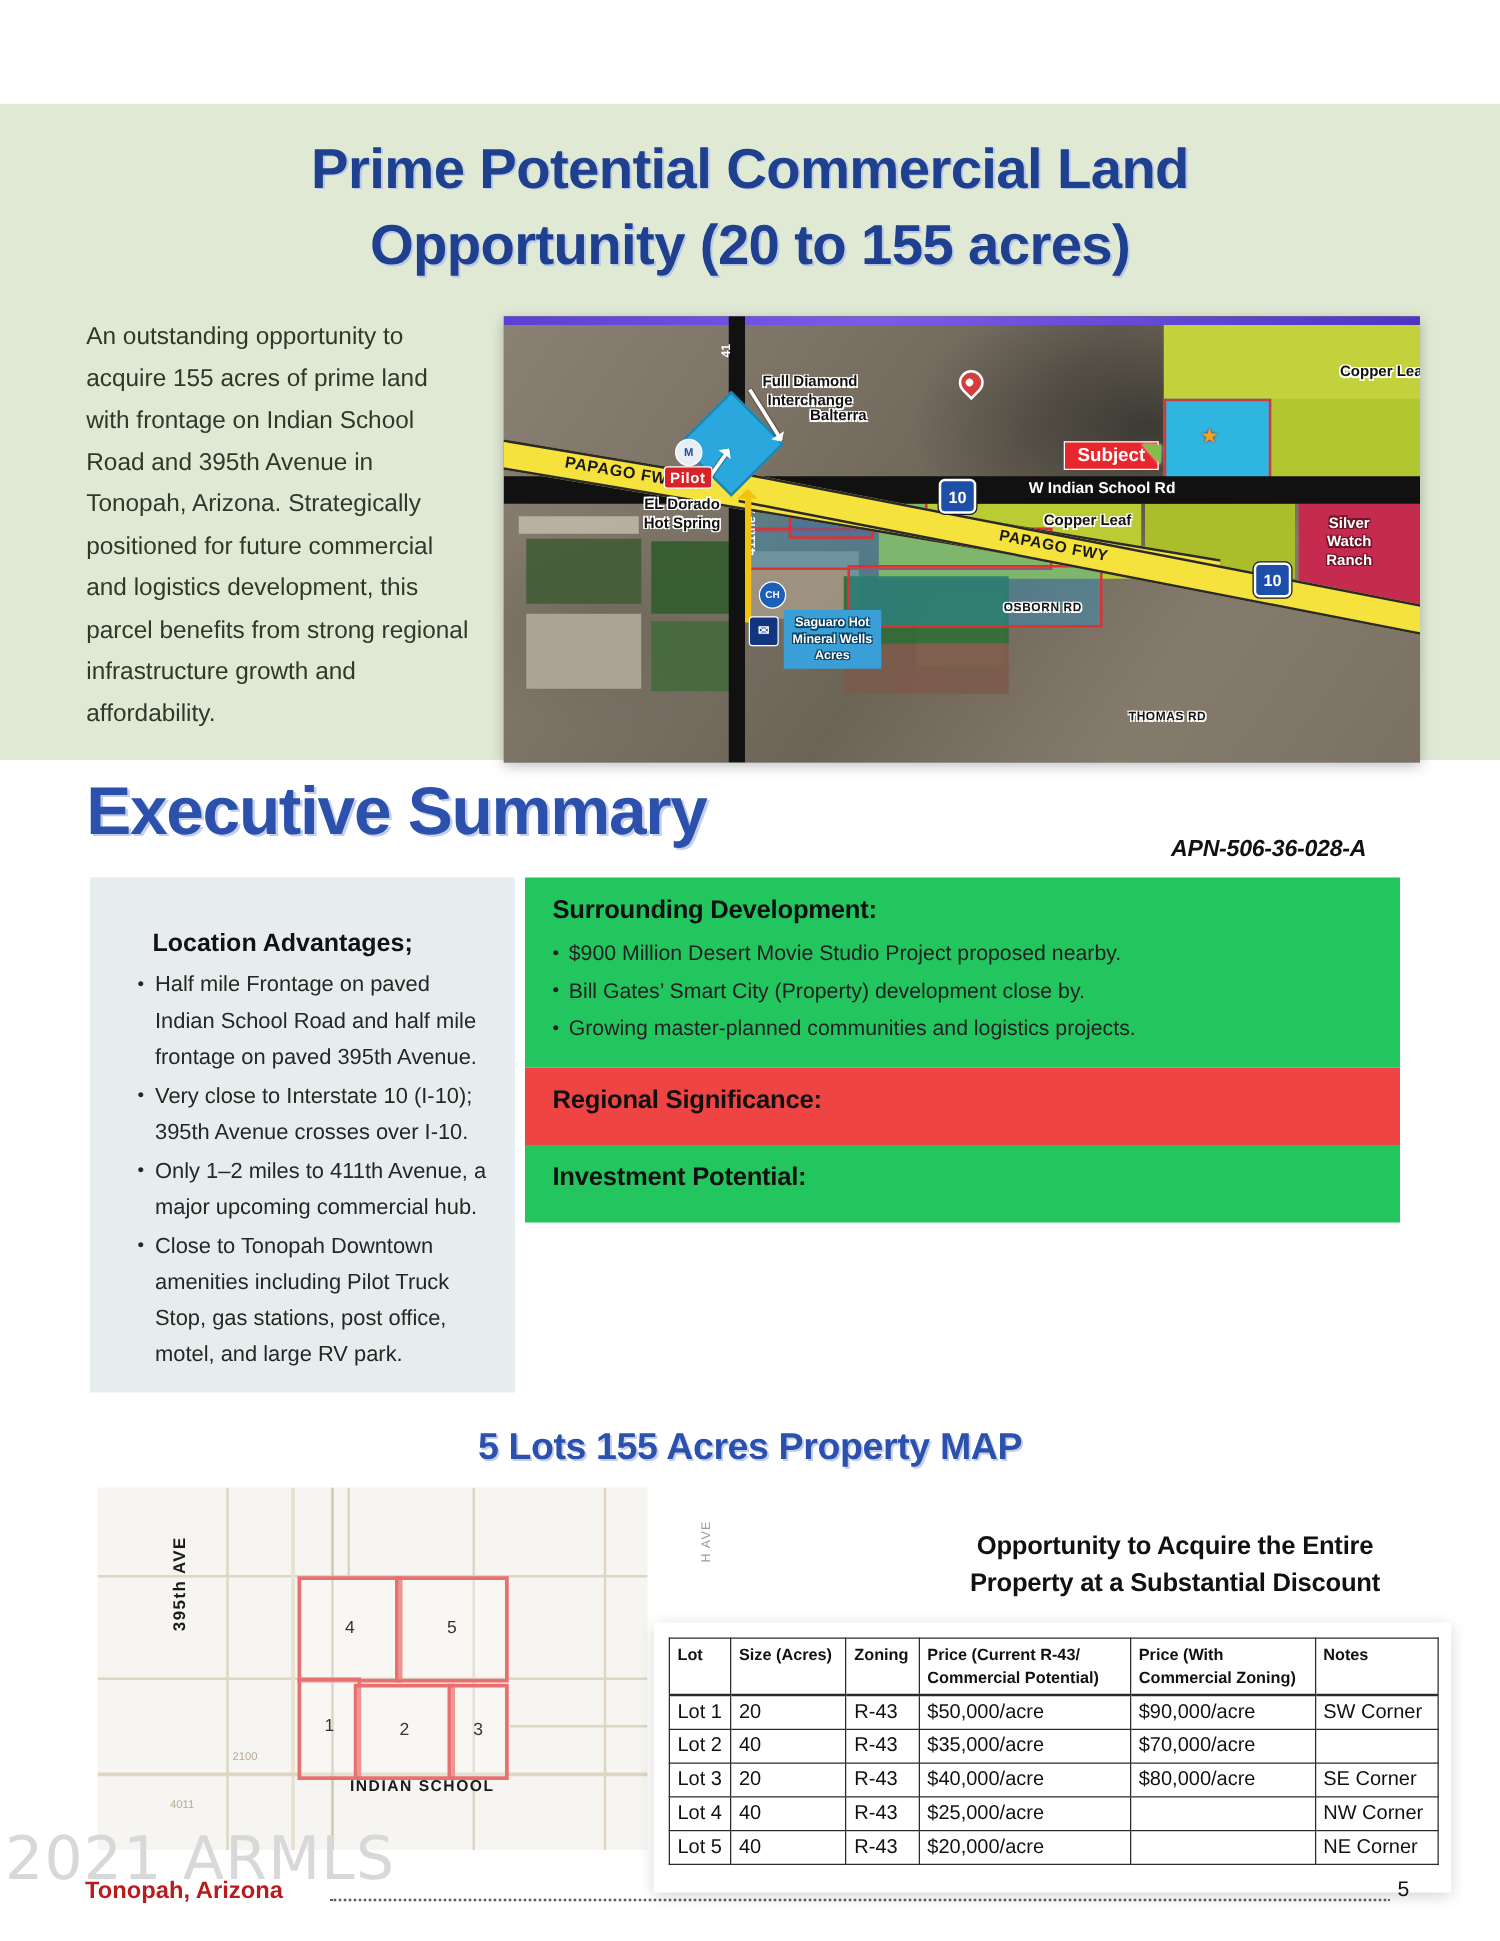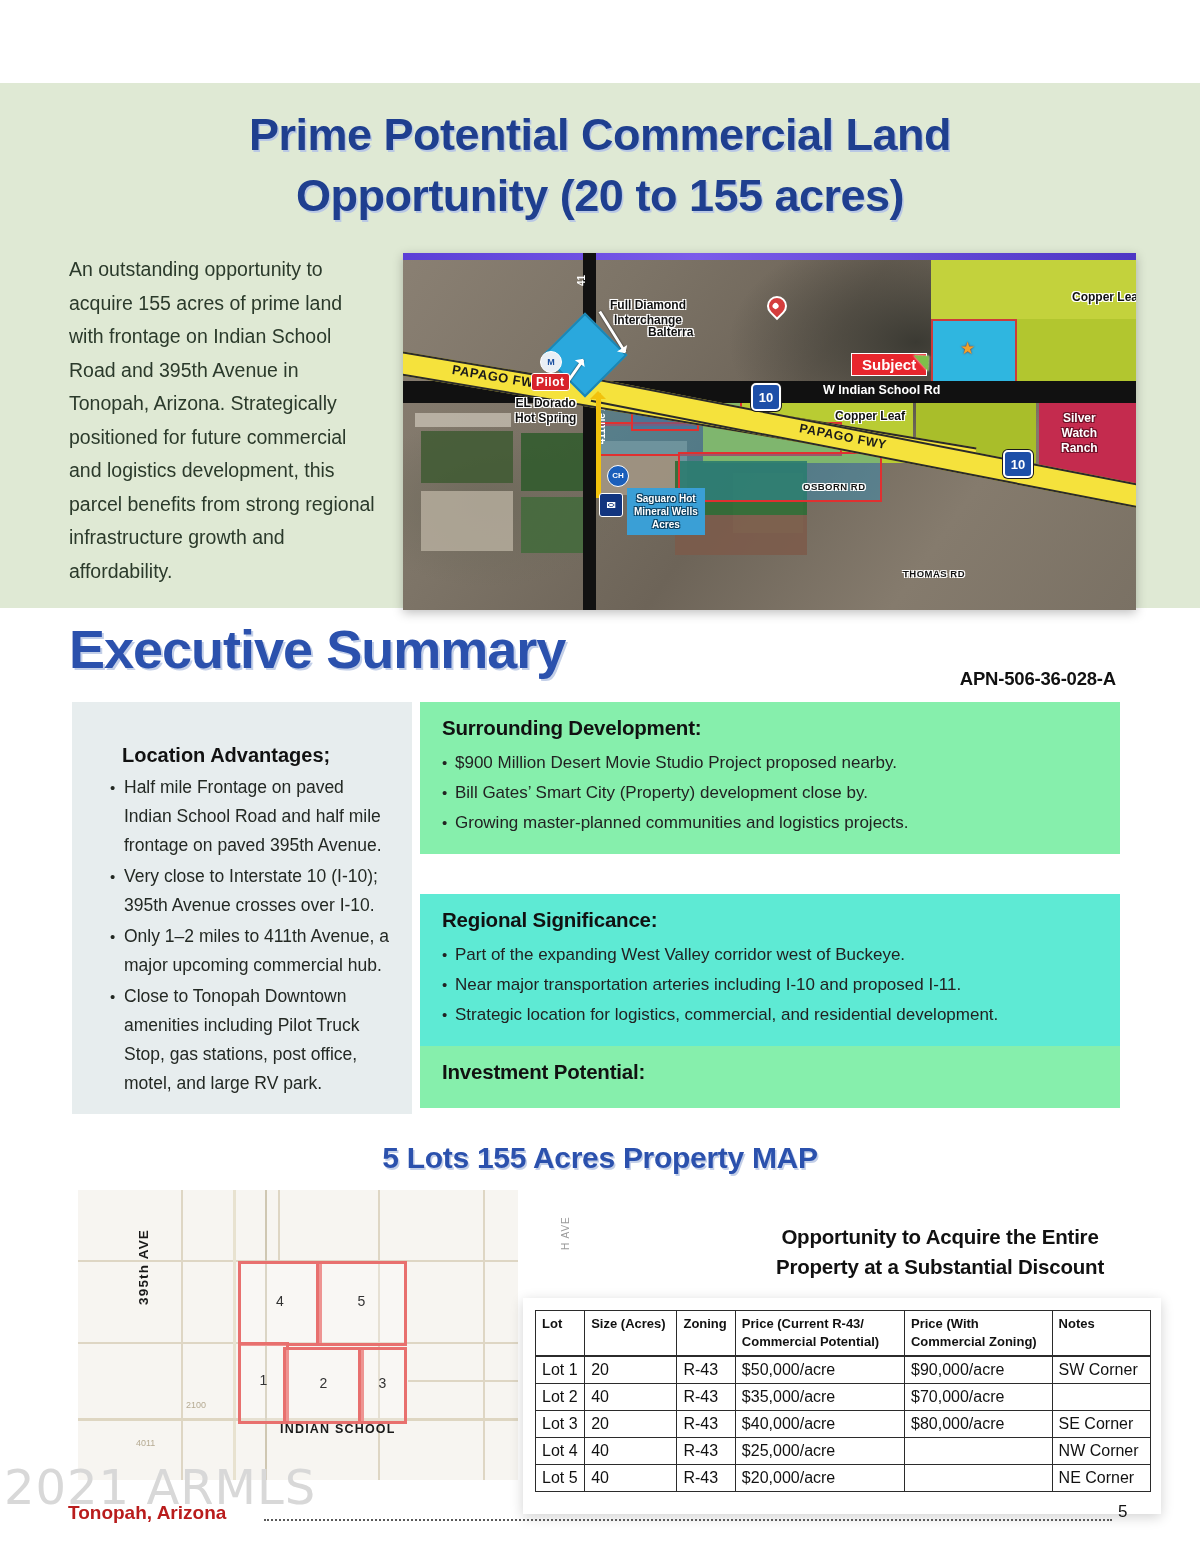--- a/index.html
+++ b/index.html
@@ -220,39 +220,39 @@
   }
 
   
   .exec-title {
     position: absolute; left: 69px; top: 618px;
     font-size: 54px; font-weight: bold; color: #2b51ad;
     letter-spacing: -1px;
     text-shadow: 2px 2px 0 #c3cfe8;
   }
   .apn {
-    position: absolute; right: 84px; top: 668px;
-    font-size: 18.5px; font-weight: bold; color: #111; letter-spacing: -0.2px;
+    position: absolute; right: 107px; top: 668px;
+    font-size: 18.5px; font-weight: bold; color: #111; letter-spacing: -0.2px; font-style: italic;
   }
 
   .panel-left {
     position: absolute; left: 72px; top: 702px;
     width: 340px; height: 412px;
     background: #e7edee;
     padding: 0;
   }
   .panel-left-inner { padding: 42px 16px 0 38px; }
   .panel-right-col {
     position: absolute; left: 420px; top: 702px; width: 700px;
   }
   .panel {
     padding: 14px 22px 16px 22px;
   }
-  .panel.white { background: #86efac; }
-  .panel.grey  { background: #5eead4; margin-top: 40px; }
+  .panel.white { background: #22c55e; }
+  .panel.grey  { background: #ef4444; }
   .panel h3 {
     margin: 0 0 8px 0;
     font-size: 20.5px; font-weight: bold; color: #111;
     letter-spacing: -0.2px;
   }
   .panel ul, .panel-left-inner ul {
     margin: 0; padding: 0; list-style: none;
   }
   .panel li {
     font-size: 17px; line-height: 30px; color: #222;
@@ -477,25 +477,20 @@
     <h3>Surrounding Development:</h3>
     <ul>
       <li>$900 Million Desert Movie Studio Project proposed nearby.</li>
       <li>Bill Gates’ Smart City (Property) development close by.</li>
       <li>Growing master-planned communities and logistics projects.</li>
     </ul>
   </div>
 
   <div class="panel grey">
     <h3>Regional Significance:</h3>
-    <ul>
-      <li>Part of the expanding West Valley corridor west of Buckeye.</li>
-      <li>Near major transportation arteries including I-10 and proposed I-11.</li>
-      <li>Strategic location for logistics, commercial, and residential development.</li>
-    </ul>
   </div>
 
   <div class="panel white">
     <h3>Investment Potential:</h3>
   </div>
 
 </div>
 
 <div class="map-heading">5 Lots 155 Acres Property MAP</div>
 

